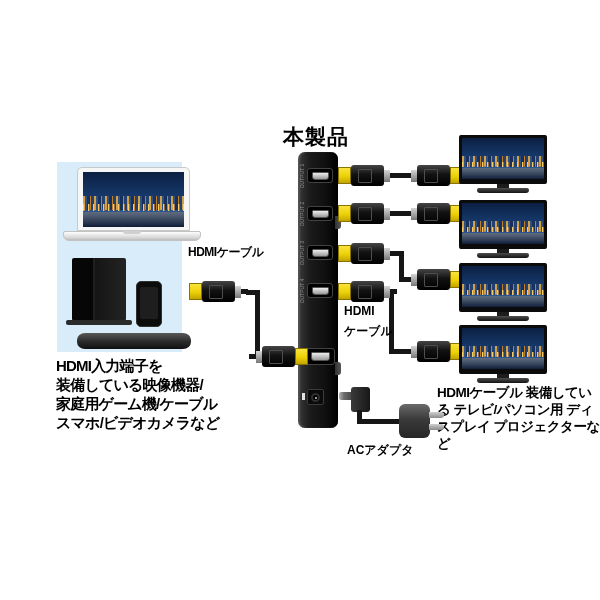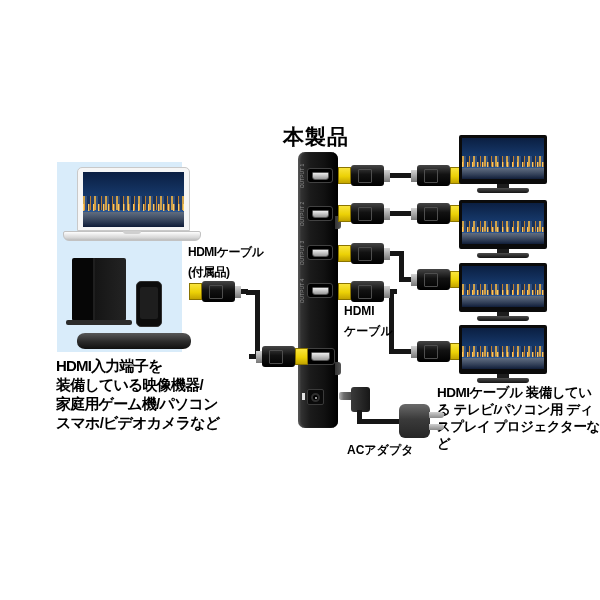--- a/index.html
+++ b/index.html
@@ -101,27 +101,26 @@
   <div class="abs laptop-base"></div>
   <div class="abs laptop-notch"></div>
   <div class="abs console"></div>
   <div class="abs console-stand"></div>
   <div class="abs phone"></div>
   <div class="abs soundbar"></div>
 
   <div class="abs cap" style="left:56px; top:356px;">
     <span>HDMI入力端子を</span>
     <span>装備している映像機器/</span>
-    <span>家庭用ゲーム機/パソコン</span>
+    <span>家庭用ゲーム機/ケーブル</span>
     <span>スマホ/ビデオカメラなど</span>
   </div>
 
   <div class="abs lbl" style="left:188px; top:242px;">
     <span>HDMIケーブル</span>
-    <span>(付属品)</span>
   </div>
 
   <div class="abs device"></div>
   <div class="abs clip" style="top:216px;"></div>
   <div class="abs clip" style="top:362px;"></div>
 
   <div class="port" style="top:168px;">
       <div class="port-slot"></div>
     </div>
   <div class="port" style="top:206px;">

